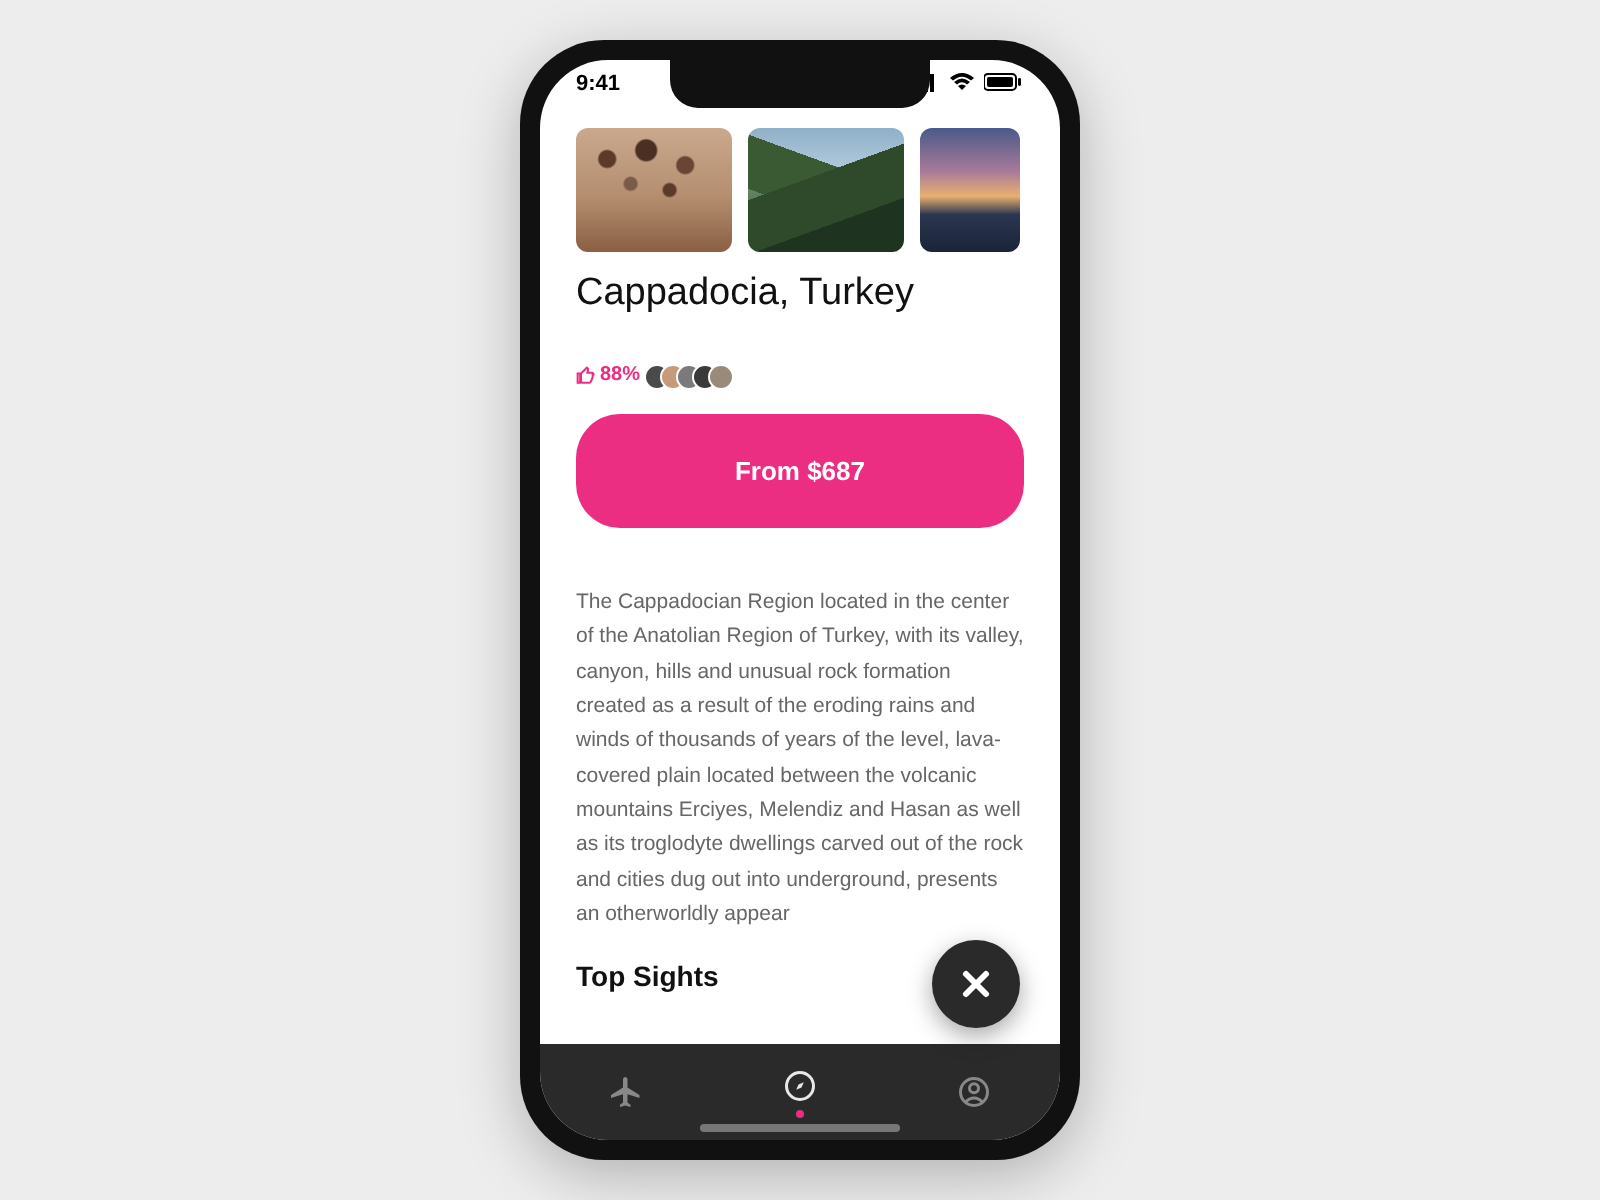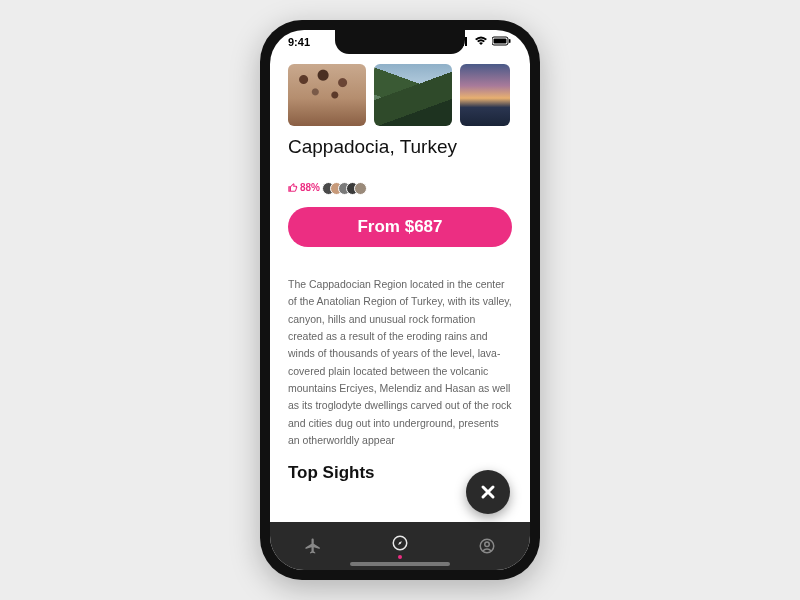--- a/index.html
+++ b/index.html
@@ -122,35 +122,35 @@
     border: 1.5px solid #fff;
     margin-left: -5px;
   }
   .av:first-child { margin-left: 0; }
   .cta {
     width: 100%;
     background: #ec2e82;
     color: #fff;
     border: none;
     border-radius: 22px;
-    padding: 10px 0;
-    font-size: 17px;
+    padding: 21px 0;
+    font-size: 13px;
     font-weight: 700;
     margin-bottom: 14px;
     cursor: pointer;
   }
   .desc {
     font-size: 10.5px;
     line-height: 1.65;
     color: #666;
     margin-bottom: 14px;
     margin-top: 15px;
   }
   .section-h {
-    font-size: 17px;
+    font-size: 14px;
     font-weight: 800;
     color: #111;
   }
   .fab {
     position: absolute;
     right: 20px;
     bottom: 56px;
     width: 44px;
     height: 44px;
     border-radius: 50%;

